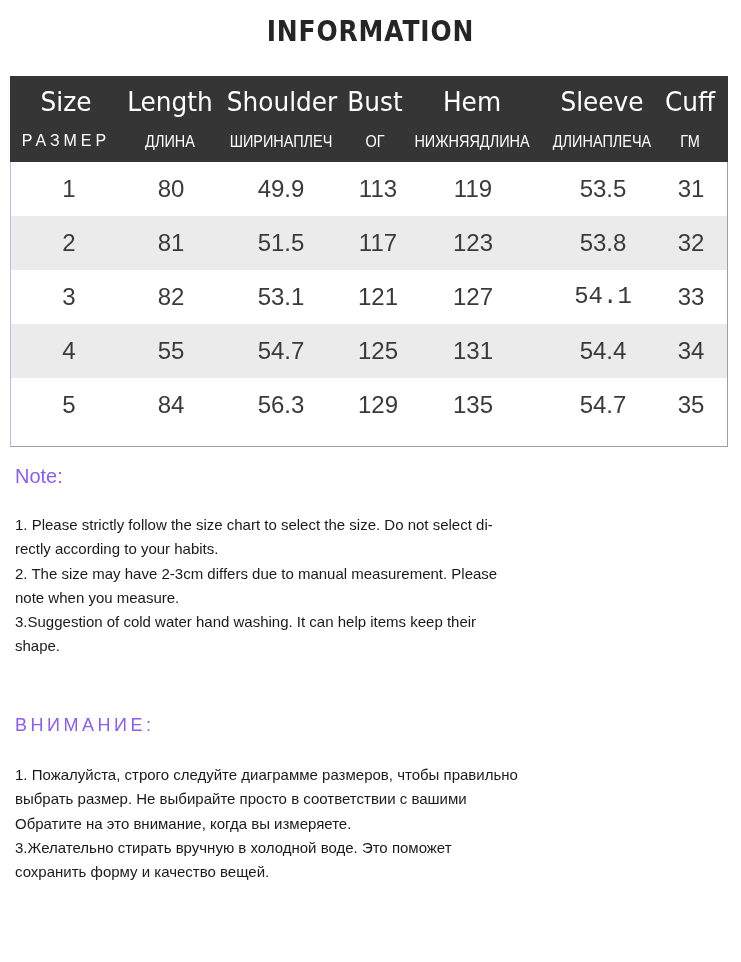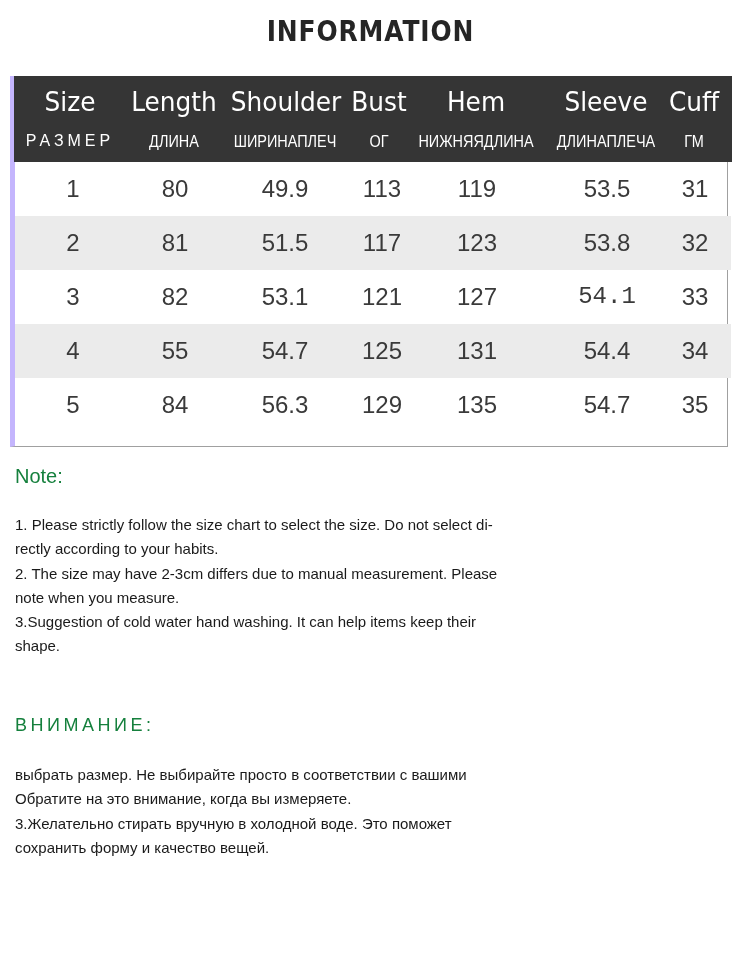--- a/index.html
+++ b/index.html
@@ -4,33 +4,33 @@
 <style>
   html, body { margin: 0; padding: 0; background: #ffffff; }
   body { width: 741px; height: 962px; position: relative; overflow: hidden; font-family: "Liberation Sans", sans-serif; color: #222; }
   .title {
     position: absolute; top: 14px; left: 0; width: 741px; text-align: center;
     font-family: "DejaVu Sans", sans-serif; font-weight: bold; font-size: 29px;
     letter-spacing: 1px; color: #252525; transform: scaleX(0.86); transform-origin: center;
   }
   .table {
     position: absolute; left: 10px; top: 76px; width: 718px; height: 371px;
-    border-left: 5px solid #c4b5fd; border-right: 1px solid #a0a0a0; border-bottom: 1px solid #a0a0a0;
+    border-left: 1px solid #c4b5fd; border-right: 1px solid #a0a0a0; border-bottom: 1px solid #a0a0a0;
     box-sizing: border-box;
   }
   .thead { position: absolute; left: -1px; top: 0; width: 718px; height: 86px; background: #353535; }
   .hcell { position: absolute; text-align: center; color: #ffffff; }
   .hen { top: 10px; font-size: 27px; font-family: "DejaVu Sans", sans-serif; transform: scaleX(0.92); }
   .hru { top: 56px; font-size: 17px; font-family: "Liberation Sans", sans-serif; transform: scaleX(0.85); }
   .hru.spaced { letter-spacing: 4px; transform: none; font-size: 16px; }
   .row { position: absolute; left: 0; width: 716px; height: 54px; }
   .row.alt { background: #ebebeb; }
   .cell { position: absolute; top: 13px; text-align: center; font-size: 24px; color: #3a3a3a; font-family: "Liberation Sans", sans-serif; font-weight: 300; }
   .notes { position: absolute; left: 15px; width: 700px; font-size: 15px; line-height: 24.3px; color: #1a1a1a; }
-  .note-heading { position: absolute; left: 15px; font-size: 20px; color: #15803d; }
+  .note-heading { position: absolute; left: 15px; font-size: 20px; color: #8b5cf6; }
   .note-heading.ru { letter-spacing: 3.5px; font-size: 18px; }
   .nline { white-space: nowrap; }
 </style>
 </head>
 <body>
 
 <div class="title">INFORMATION</div>
 
 <div class="table">
   <div class="thead">
@@ -108,17 +108,18 @@
   <div class="nline">1. Please strictly follow the size chart  to select the size. Do not select di-</div>
   <div class="nline">rectly according to your habits.</div>
   <div class="nline">2. The size may have 2-3cm differs due to manual measurement. Please</div>
   <div class="nline">note when you measure.</div>
   <div class="nline">3.Suggestion of cold water hand washing. It can help items keep their</div>
   <div class="nline">shape.</div>
 </div>
 
 <div class="note-heading ru" style="top:715px;">ВНИМАНИЕ:</div>
 <div class="notes" style="top:763px;">
+  <div class="nline">1. Пожалуйста, строго следуйте диаграмме размеров, чтобы правильно</div>
   <div class="nline">выбрать размер. Не выбирайте просто в соответствии с вашими</div>
   <div class="nline">Обратите на это внимание, когда вы измеряете.</div>
   <div class="nline">3.Желательно стирать вручную в холодной воде. Это поможет</div>
   <div class="nline">сохранить форму и качество вещей.</div>
 </div>
 
 </body></html>

